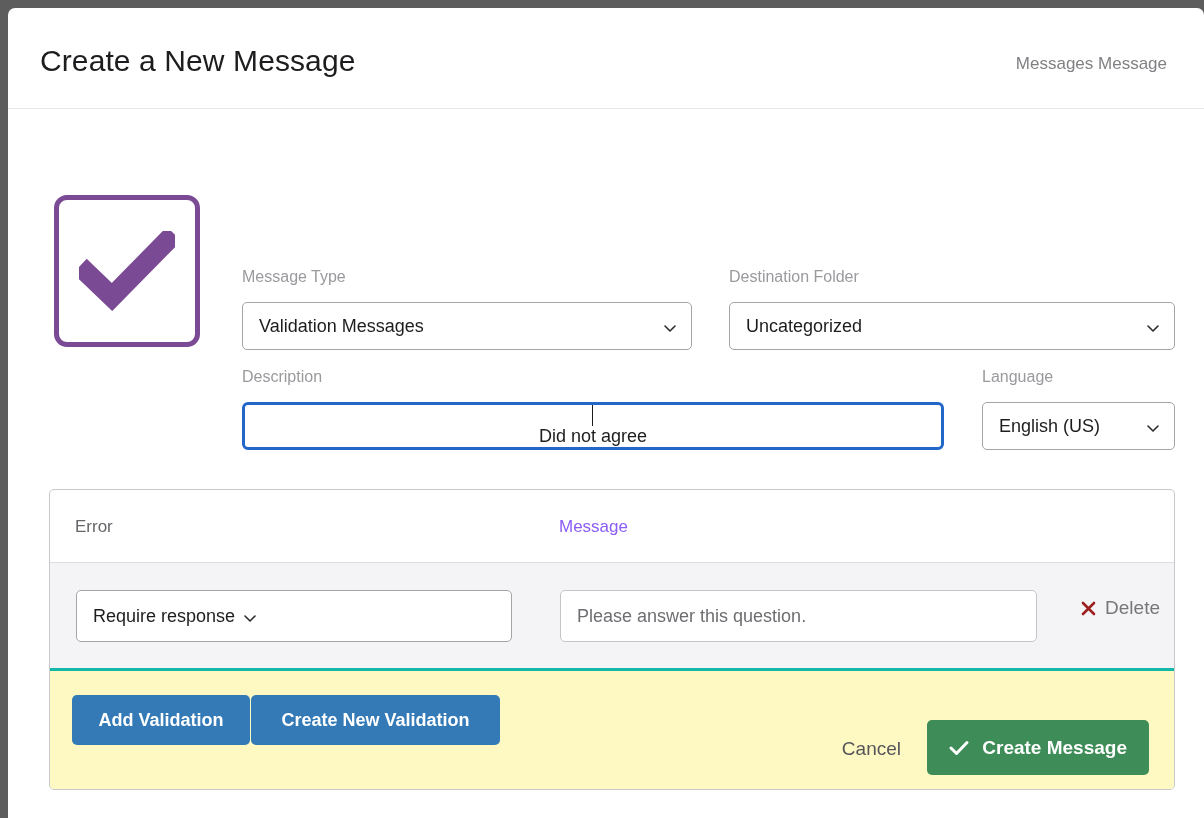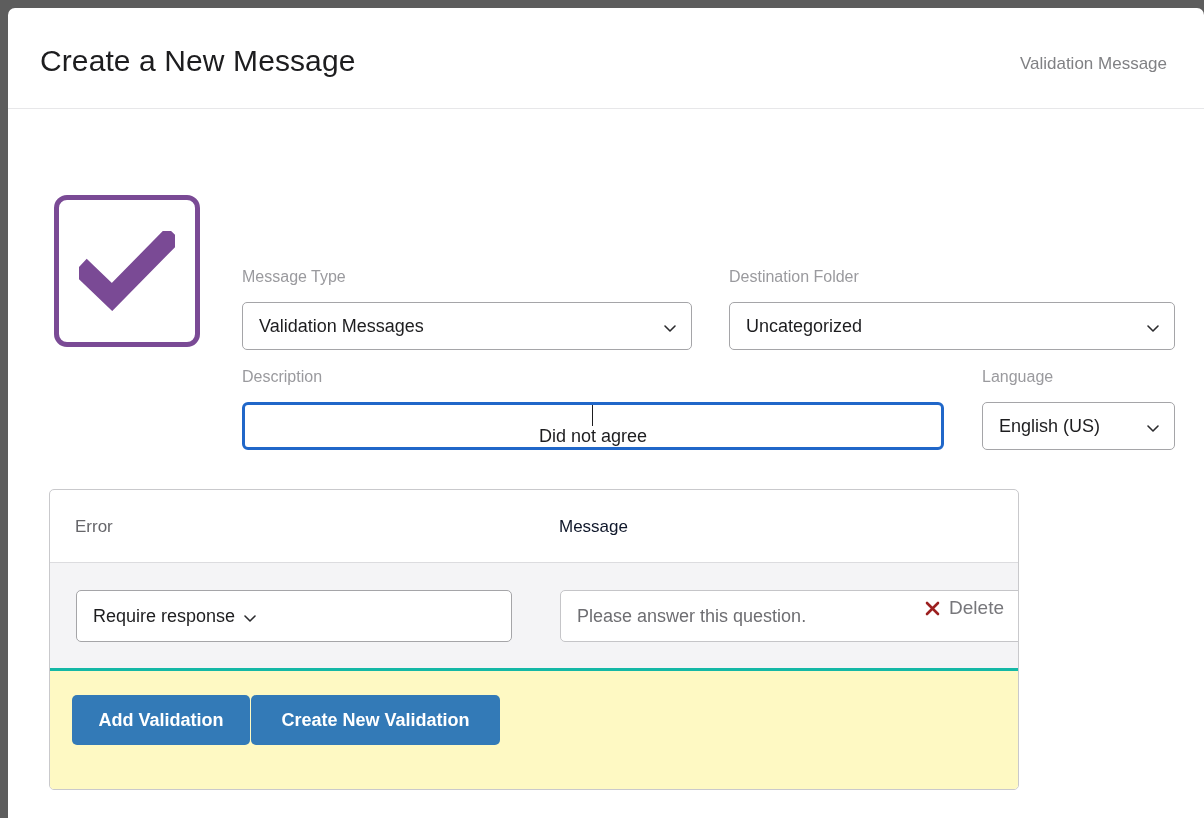--- a/index.html
+++ b/index.html
@@ -145,39 +145,39 @@
   }
 
   #language-label { left: 974px; top: 259px; }
   #language-select { left: 974px; top: 293px; width: 193px; }
 
   
   .val-table {
     position: absolute;
     left: 41px;
     top: 380px;
-    width: 970px;
+    width: 1126px;
     border: 1px solid #c9c9cc;
     border-radius: 5px;
     box-sizing: border-box;
     background: #fff;
     overflow: hidden;
   }
   .val-head {
     position: relative;
     height: 72px;
     border-bottom: 1px solid #dcdcdf;
   }
   .val-head .col-error {
     position: absolute; left: 25px; top: 27px;
     font-size: 17px; color: #66666a;
   }
   .val-head .col-message {
     position: absolute; left: 509px; top: 27px;
-    font-size: 17px; color: #0f172a;
+    font-size: 17px; color: #8b5cf6;
   }
   .val-row {
     position: relative;
     height: 105px;
     background: #f4f4f6;
     border-bottom: 3px solid #14b8a6;
   }
   .val-row .err-select {
     position: absolute;
     left: 26px; top: 27px;
@@ -281,21 +281,21 @@
 </style>
 </head>
 <body>
 
 <div class="modal-backdrop"></div>
 
 <div class="modal">
 
   <div class="modal-header">
     <div class="modal-title">Create a New Message</div>
-    <div class="translate-link">Validation Message</div>
+    <div class="translate-link">Messages Message</div>
   </div>
 
   <div class="modal-body">
 
     <div class="icon-tile">
       <span>
         <svg width="96" height="80" viewBox="0 0 96 80" fill="none" aria-hidden="true">
           <path d="M8 42 L33 66 L88 10" stroke="#7a4a95" stroke-width="20" stroke-linecap="square" stroke-linejoin="miter"></path>
         </svg>
       </span>
@@ -368,14 +368,25 @@
 
       <div class="val-actions">
         <button class="btn-blue" id="add-validation-button">Add Validation</button>
         <button class="btn-blue" id="create-new-validation-button">Create New Validation</button>
       </div>
 
     </div>
 
   </div>
 
+  <div class="modal-footer">
+    <button id="cancel-button">Cancel</button>
+    <button id="create-message-button">
+      <span class="check-glyph">
+        <svg width="20" height="20" viewBox="0 0 20 20" fill="none" aria-hidden="true">
+          <path d="M2 10 L7.5 15.5 L18 4.5" stroke="#ffffff" stroke-width="3" stroke-linecap="round" stroke-linejoin="round"></path>
+        </svg>
+      </span>
+      <span>Create Message</span>
+    </button>
+  </div>
 
 </div>
 
 </body></html>

